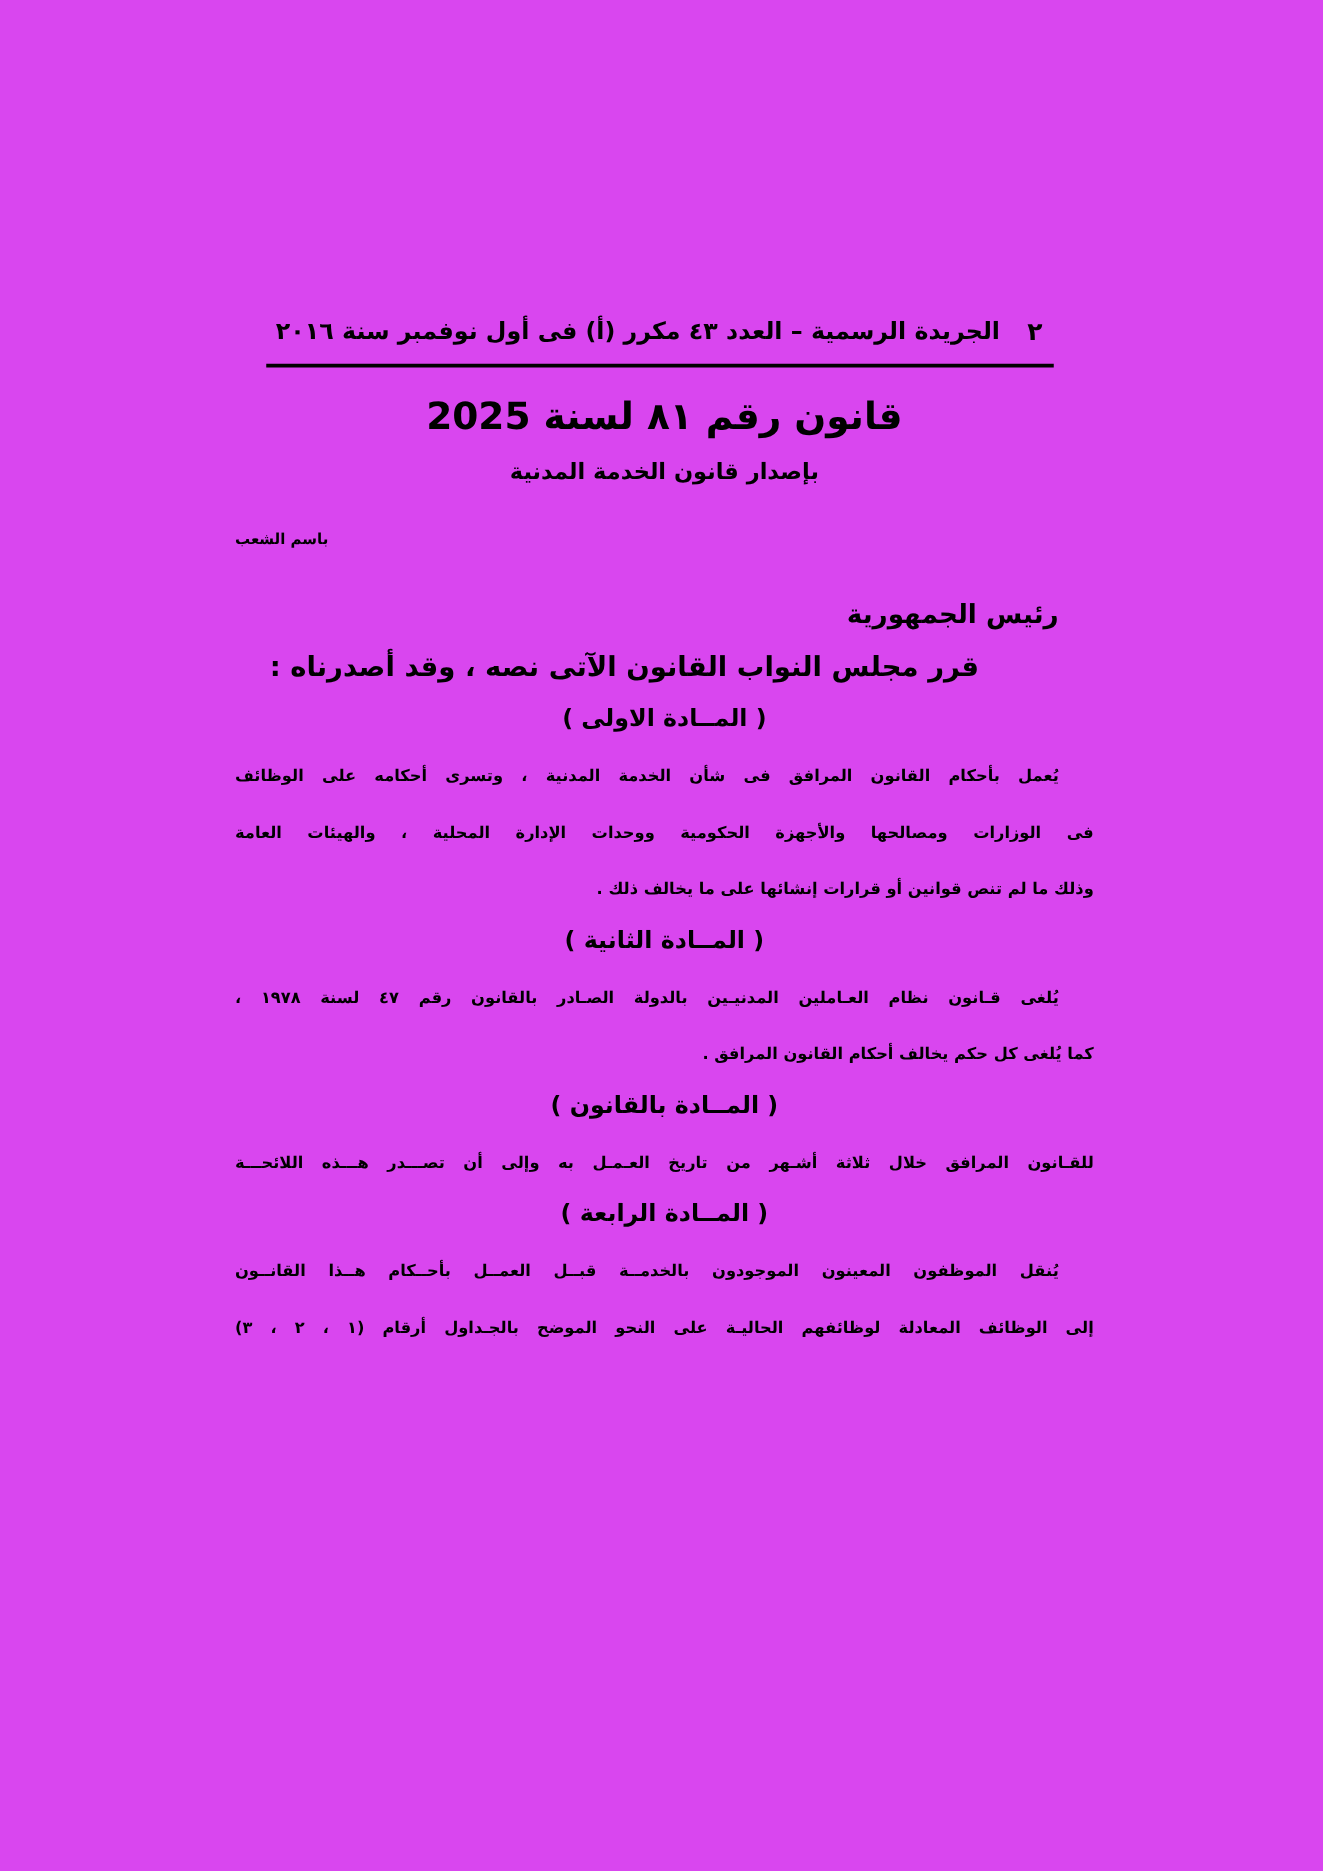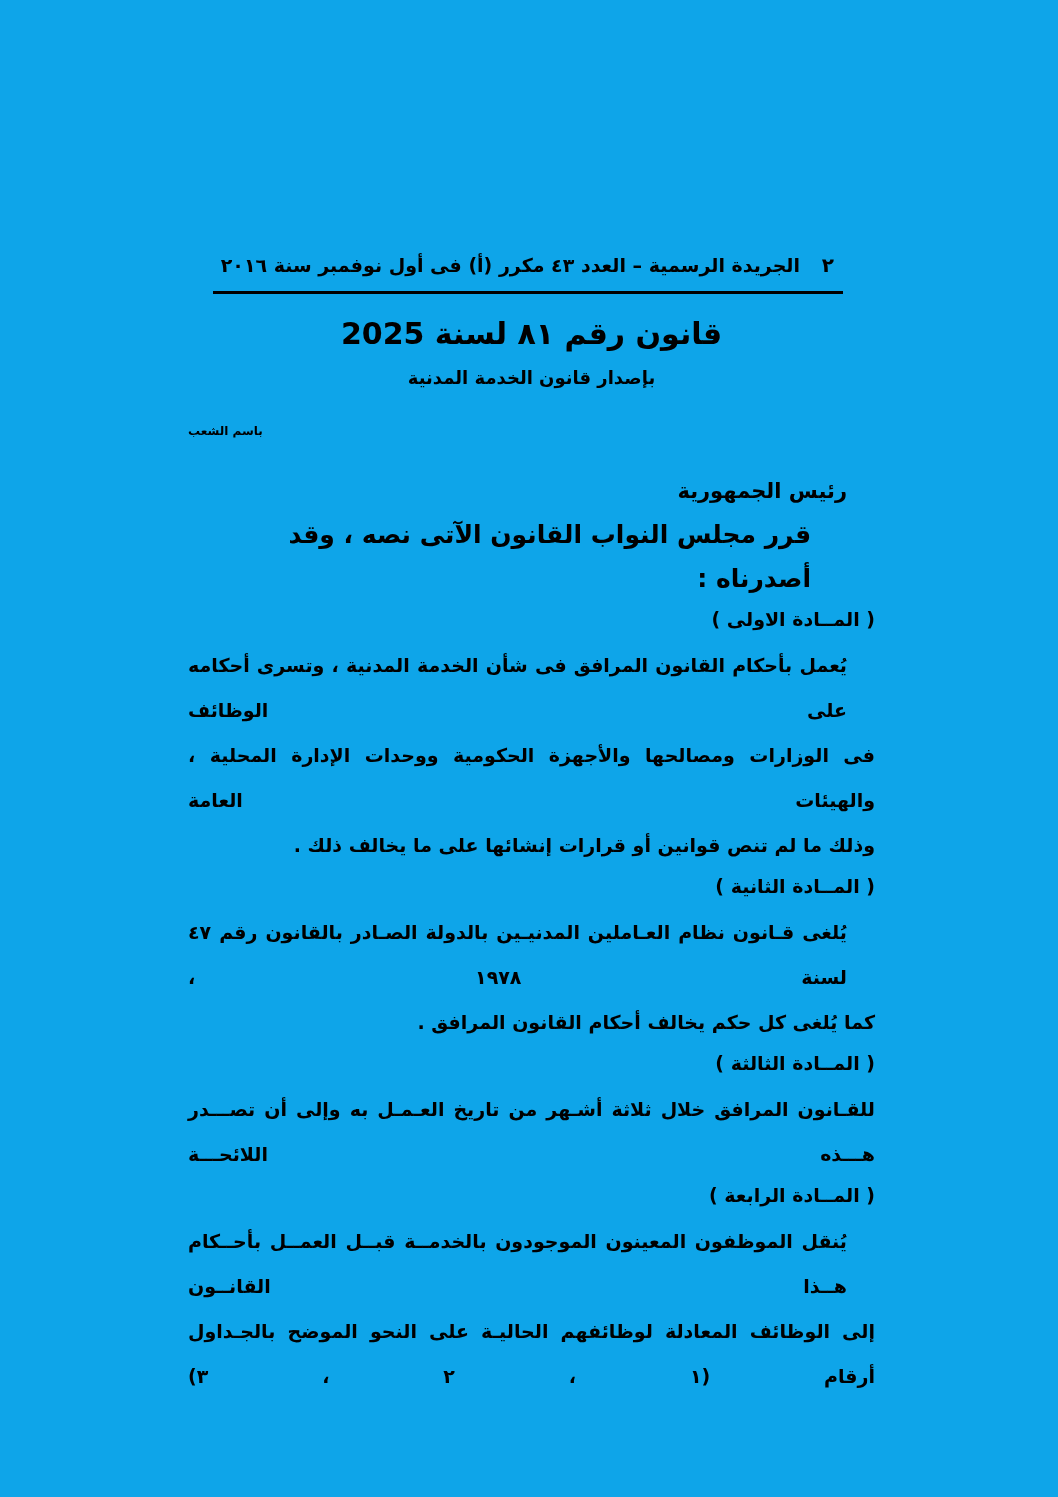--- a/index.html
+++ b/index.html
@@ -5,21 +5,21 @@
   html, body {
     margin: 0;
     padding: 0;
     background: #e8e8e8;
   }
   .page {
     position: relative;
     width: 1058px;
     height: 1497px;
     margin: 0 auto;
-    background: #0ea5e9;
+    background: #d946ef;
     overflow: hidden;
     direction: rtl;
     font-family: "DejaVu Sans", sans-serif;
     font-weight: 700;
     color: #000000;
   }
   
   .gz-pagenum {
     position: absolute;
     top: 248px;
@@ -73,35 +73,36 @@
     margin-top: 13px;
   }
   .preamble-issuer {
     text-align: right;
     margin-right: 28px;
     font-size: 21px;
     line-height: 40px;
     margin-top: 20px;
   }
   .decree-line {
-    text-align: right;
+    text-align: center;
     margin-right: 64px;
-    font-size: 25px;
+    font-size: 22px;
     line-height: 44px;
     margin-top: 2px;
   }
   .article-heading {
+    text-align: center;
     font-size: 19px;
     line-height: 36px;
   }
   .article-paragraph {
     margin-top: 6px;
   }
   .line {
-    font-size: 19px;
+    font-size: 13px;
     line-height: 45px;
     white-space: normal;
   }
   .line.just {
     text-align: justify;
     text-align-last: justify;
   }
   .line.end {
     text-align: right;
   }
@@ -137,21 +138,21 @@
         <div class="article-paragraph">
           <div class="line just indent">يُعمل بأحكام القانون المرافق فى شأن الخدمة المدنية ، وتسرى أحكامه على الوظائف</div>
           <div class="line just">فى الوزارات ومصالحها والأجهزة الحكومية ووحدات الإدارة المحلية ، والهيئات العامة</div>
           <div class="line end">وذلك ما لم تنص قوانين أو قرارات إنشائها على ما يخالف ذلك .</div>
         </div>
         <div class="article-heading">( المــادة الثانية )</div>
         <div class="article-paragraph">
           <div class="line just indent">يُلغى قـانون نظام العـاملين المدنيـين بالدولة الصـادر بالقانون رقم ٤٧ لسنة ١٩٧٨ ،</div>
           <div class="line end">كما يُلغى كل حكم يخالف أحكام القانون المرافق .</div>
         </div>
-        <div class="article-heading">( المــادة الثالثة )</div>
+        <div class="article-heading">( المــادة بالقانون )</div>
         <div class="article-paragraph">
           <div class="line just">للقـانون المرافق خلال ثلاثة أشـهر من تاريخ العـمـل به وإلى أن تصـــدر هـــذه اللائحـــة</div>
         </div>
         <div class="article-heading">( المــادة الرابعة )</div>
         <div class="article-paragraph">
           <div class="line just indent">يُنقل الموظفون المعينون الموجودون بالخدمــة قبــل العمــل بأحــكام هــذا القانــون</div>
           <div class="line just">إلى الوظائف المعادلة لوظائفهم الحاليـة على النحو الموضح بالجـداول أرقام (١ ، ٢ ، ٣)</div>
         </div>
       </div>
 

